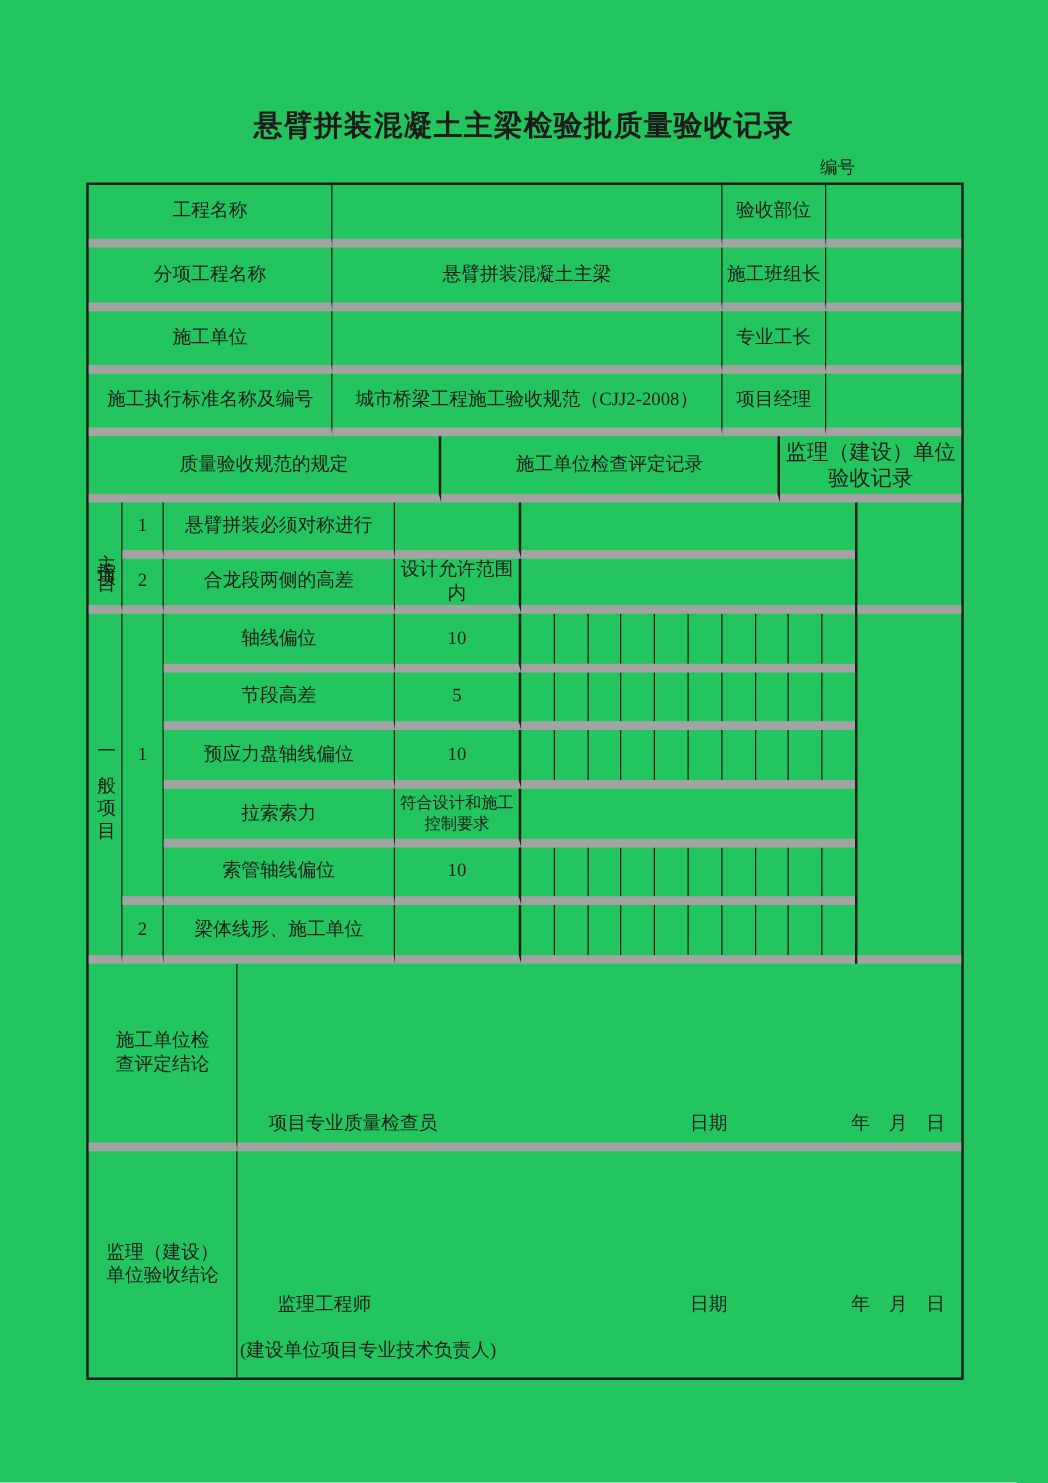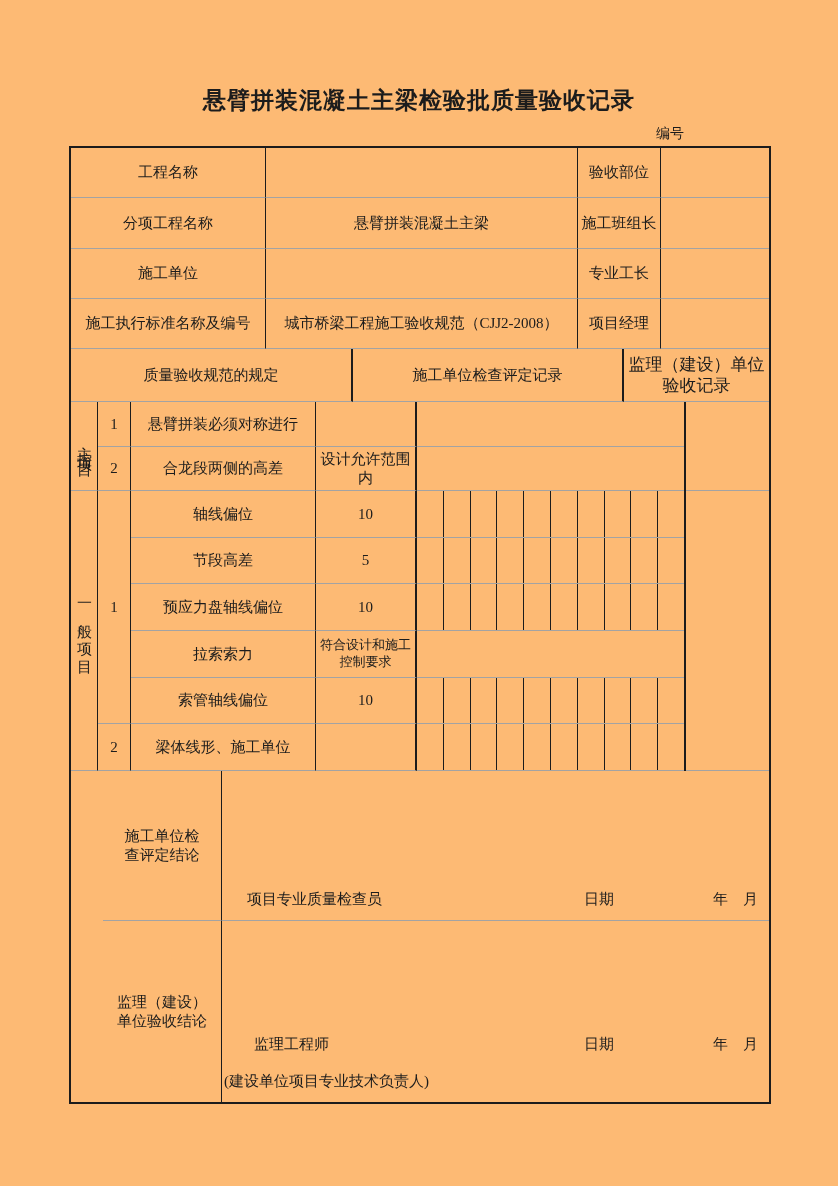--- a/index.html
+++ b/index.html
@@ -2,44 +2,44 @@
 <html><head>
 <meta charset="utf-8">
 <style>
   * { box-sizing: border-box; margin: 0; padding: 0; }
   html, body { background: #ffffff; }
   body {
     width: 838px; height: 1186px; position: relative;
     font-family: "Liberation Serif", "DejaVu Serif", serif;
     color: #1c1c1c;
   }
-  .page { position: absolute; inset: 0; background: #fdba74; }
+  .page { position: absolute; inset: 0; background: #22c55e; }
   .title {
     position: absolute; top: 85px; left: 0; width: 100%;
     text-align: center; font-size: 23px; font-weight: bold; letter-spacing: 1px;
   }
   .no-label { position: absolute; top: 125px; left: 656px; font-size: 14px; }
   .tbl {
     position: absolute; left: 69px; top: 146px; width: 702px; height: 958px;
     border: 2px solid #1c1c1c; display: flex; flex-direction: column;
     font-size: 15px; line-height: 1.25;
   }
   .r { display: flex; flex-direction: row; min-height: 0; }
   .col { display: flex; flex-direction: column; min-width: 0; }
   .c {
-    border-right: 1px solid #1c1c1c; border-bottom: 1px solid #a3a3a3;
+    border-right: 1px solid #1c1c1c; border-bottom: 7px solid #a3a3a3;
     display: flex; align-items: center; justify-content: center;
     text-align: center; padding: 2px 3px; overflow: hidden;
   }
   .lastc { border-right: none; }
   .nb { border-bottom: none; }
   .fx { flex: 1; }
   .fxv { flex: 1; }
   .w195 { width: 195px; } .w312 { width: 312px; } .w83 { width: 83px; }
-  .w185 { width: 185px; } .w101 { width: 101px; } .w105 { width: 119px; margin-left: 32px; }
+  .w185 { width: 185px; } .w101 { width: 101px; } .w105 { width: 119px; }
   .br2 { border-right-width: 2px; }
   .colC { flex: 1; border-right: 2px solid #1c1c1c; }
   .colC .c.lastc { border-right: none; }
   .vlabel { writing-mode: vertical-rl; text-orientation: upright; }
   .ls6 { letter-spacing: 6px; }
   .ls18 { letter-spacing: 18px; }
   .small { font-size: 13px; line-height: 1.3; }
   .hdr-right { font-size: 17px; line-height: 1.25; padding: 2px 1px; }
   .cg { padding: 0; align-items: stretch; }
   .cg > div { flex: 1; border-left: 1px solid #1c1c1c; }

